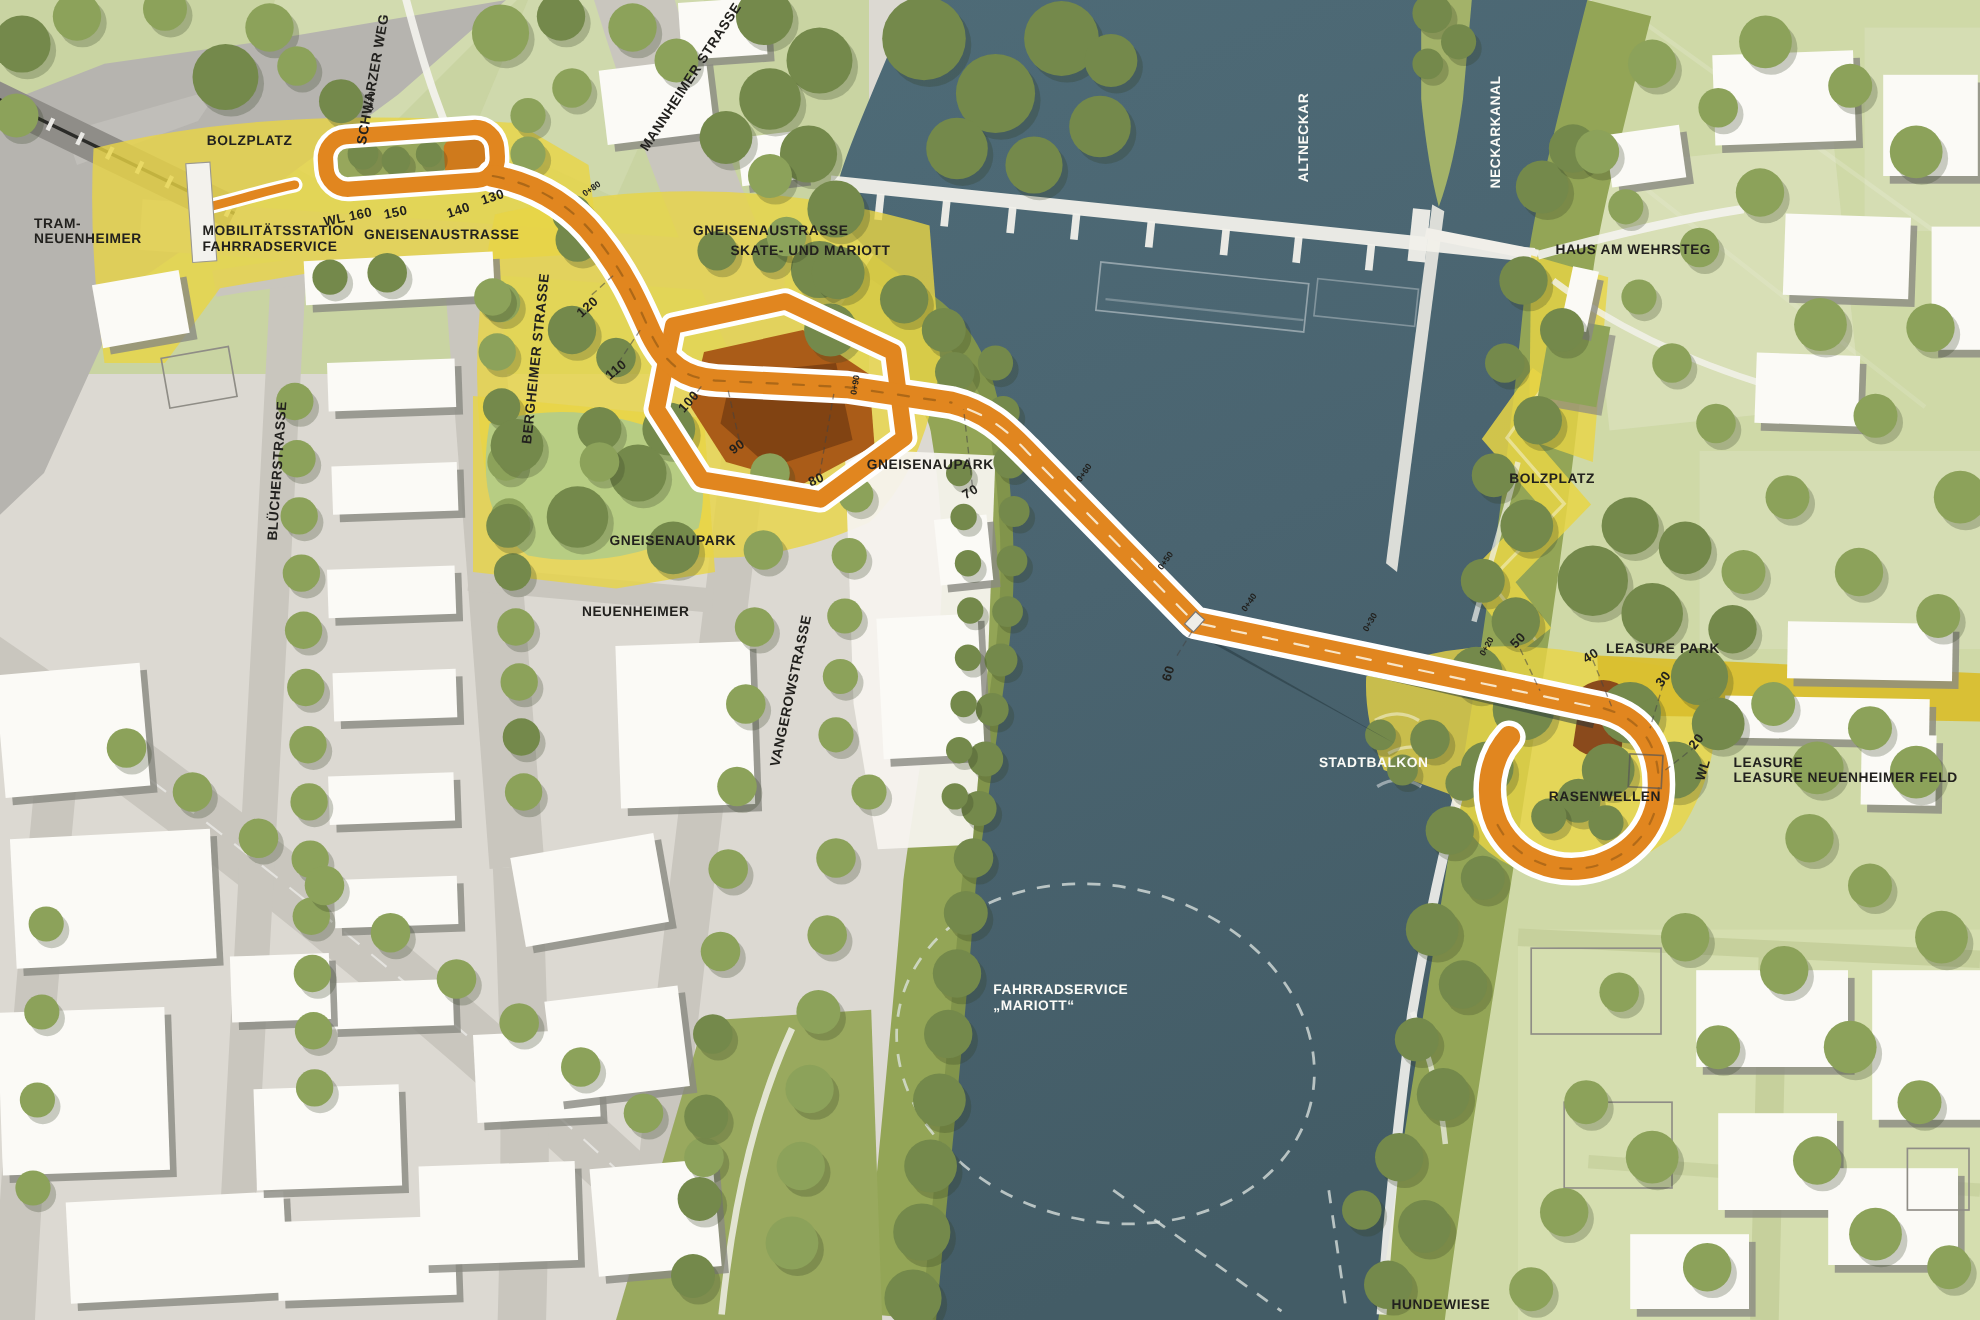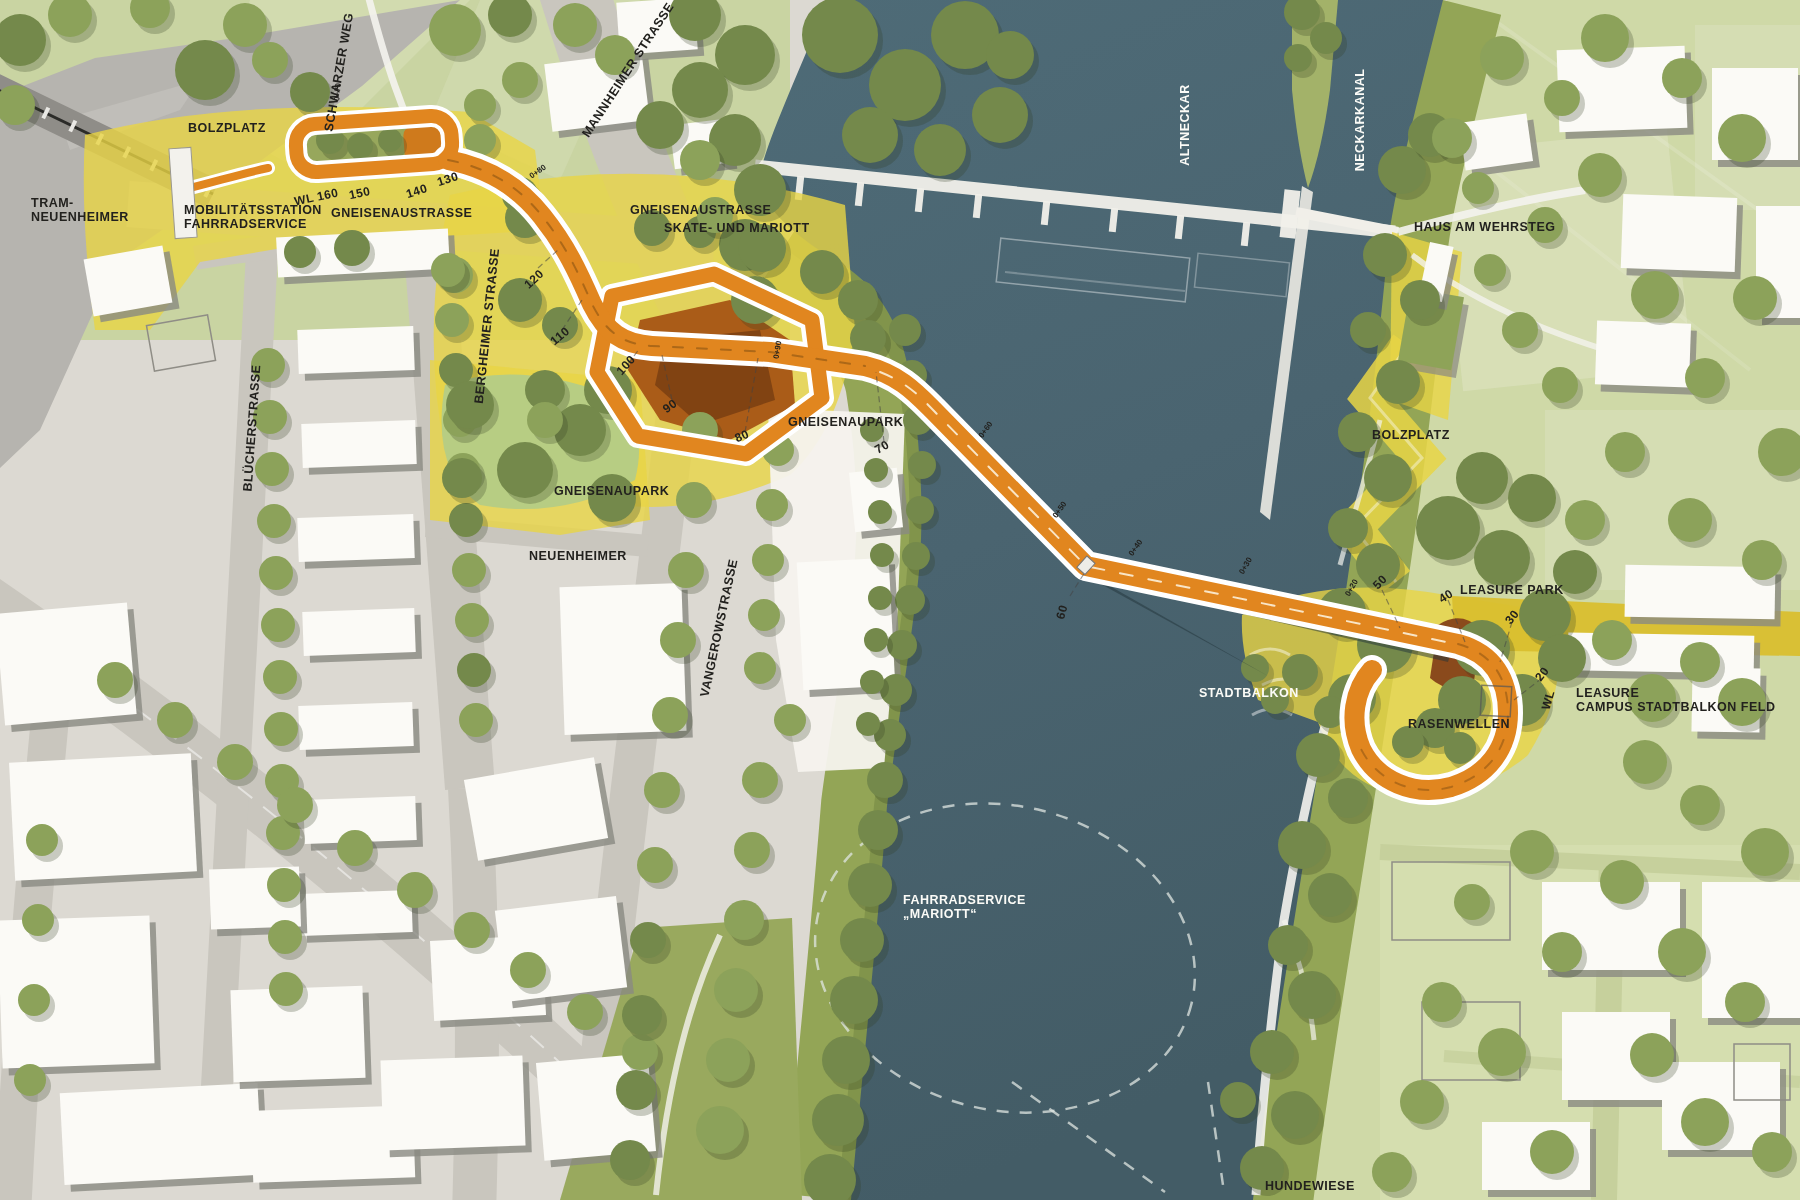--- a/index.html
+++ b/index.html
@@ -746,21 +746,21 @@
   <div class="lbl" style="left:554px;top:484px">GNEISENAUPARK</div>
   <div class="lbl" style="left:529px;top:549px">NEUENHEIMER</div>
   <div class="lbl" style="left:788px;top:415px">GNEISENAUPARK</div>
   <div class="lbl c w" style="left:1185px;top:125px;transform:translate(-50%,-50%) rotate(-90deg)">ALTNECKAR</div>
   <div class="lbl c w" style="left:1360px;top:120px;transform:translate(-50%,-50%) rotate(-90deg)">NECKARKANAL</div>
   <div class="lbl" style="left:1414px;top:220px">HAUS AM WEHRSTEG</div>
   <div class="lbl" style="left:1372px;top:428px">BOLZPLATZ</div>
   <div class="lbl" style="left:1460px;top:583px">LEASURE PARK</div>
   <div class="lbl w" style="left:1199px;top:686px">STADTBALKON</div>
   <div class="lbl" style="left:1408px;top:717px">RASENWELLEN</div>
-  <div class="lbl" style="left:1576px;top:686px"><span>LEASURE</span><span>CAMPUS STADTBALKON FELD</span></div>
+  <div class="lbl" style="left:1576px;top:686px"><span>LEASURE</span><span>LEASURE NEUENHEIMER FELD</span></div>
   <div class="lbl w" style="left:903px;top:893px"><span>FAHRRADSERVICE</span><span>„MARIOTT“</span></div>
   <div class="lbl" style="left:1265px;top:1179px">HUNDEWIESE</div>
 
   <div class="lbl num" style="left:294px;top:190px;transform:rotate(-12deg)">WL 160</div>
   <div class="lbl num" style="left:349px;top:186px;transform:rotate(-12deg)">150</div>
   <div class="lbl num" style="left:406px;top:184px;transform:rotate(-18deg)">140</div>
   <div class="lbl num" style="left:437px;top:172px;transform:rotate(-18deg)">130</div>
   <div class="lbl num c" style="left:534px;top:279px;transform:translate(-50%,-50%) rotate(-42deg)">120</div>
   <div class="lbl num c" style="left:560px;top:336px;transform:translate(-50%,-50%) rotate(-40deg)">110</div>
   <div class="lbl num c" style="left:626px;top:365px;transform:translate(-50%,-50%) rotate(-48deg)">100</div>

